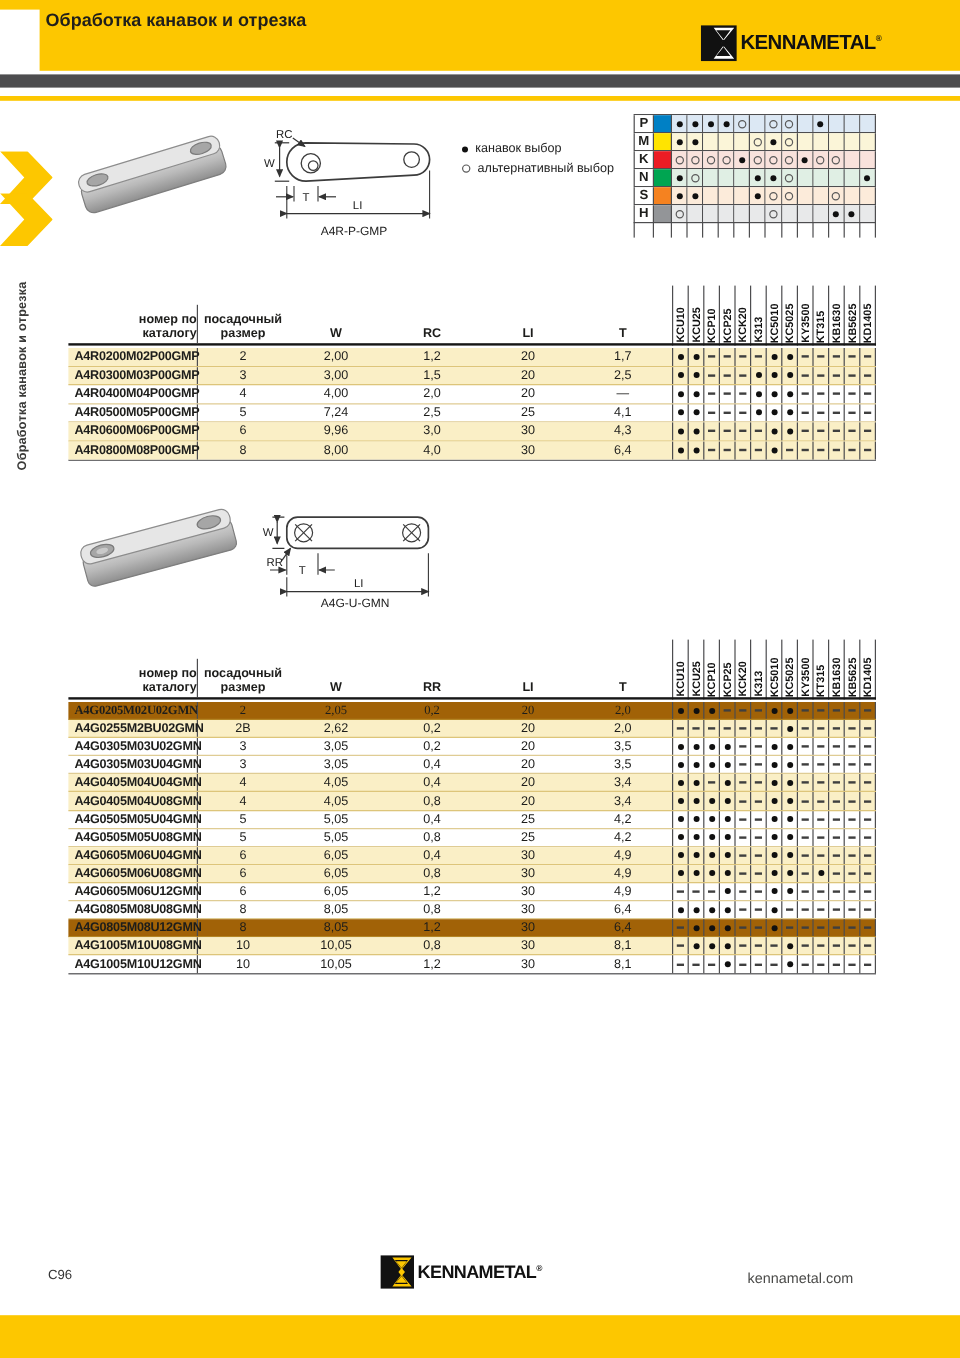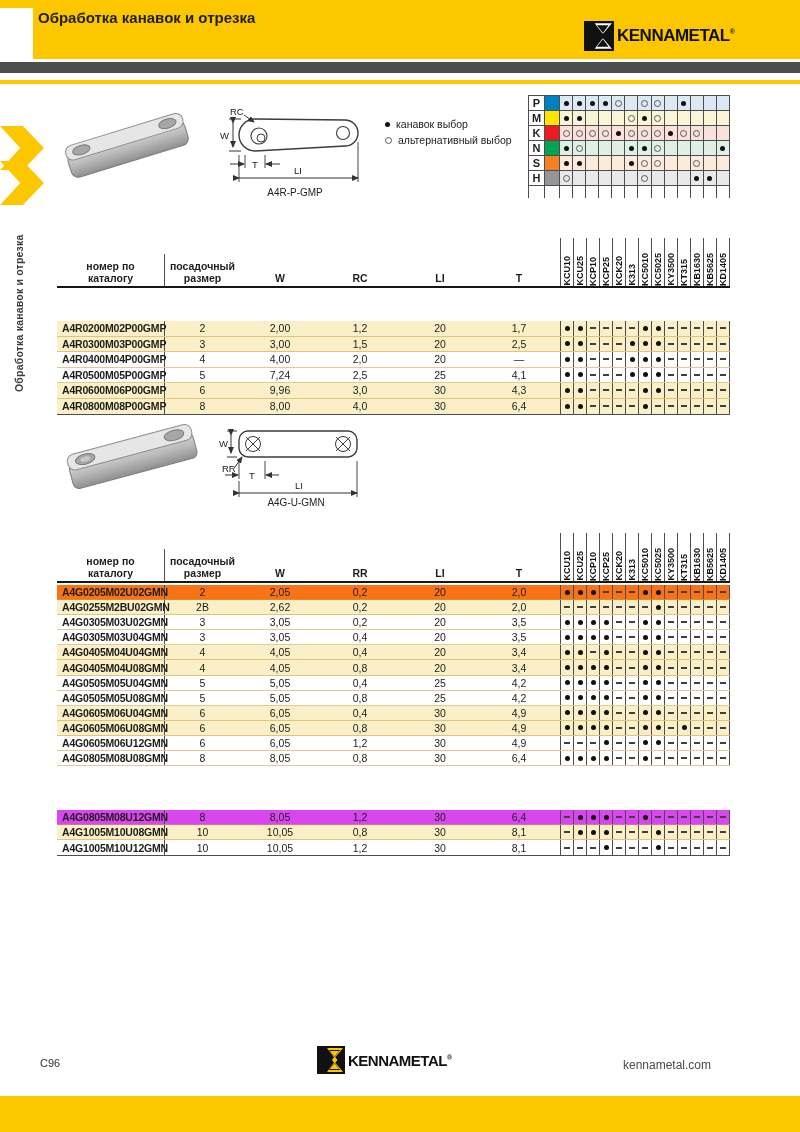--- a/index.html
+++ b/index.html
@@ -57,21 +57,21 @@
   .gcol{flex:1;box-sizing:border-box;border-right:1px solid var(--line);display:flex;
         align-items:flex-end;justify-content:center;padding-bottom:2px;}
   .gcol.first,.gcell.first{border-left:1px solid var(--line);}
   .glabel{writing-mode:vertical-rl;transform:rotate(180deg);font-size:9px;font-weight:bold;line-height:1;color:#111;}
 
   .thead{width:673px;display:flex;align-items:stretch;border-bottom:2px solid #161616;box-sizing:border-box;}
   .th{display:flex;flex-direction:column;justify-content:flex-end;align-items:center;
       font-size:10.5px;font-weight:bold;line-height:1.15;padding-bottom:2px;text-align:center;}
   .w-cat{width:108px;}.w-seat{width:75px;}.w-d1{width:80px;}.w-d2{width:80px;}.w-d3{width:80px;}.w-d4{width:78px;}
   .w-gap{width:2px;}
-  .th.w-cat{border-right:1px solid var(--line);box-sizing:border-box;}
+  .th.w-cat{border-right:1px solid var(--line);box-sizing:border-box;align-items:flex-end;}
 
   .trows{width:673px;border-bottom:1px solid var(--line);box-sizing:border-box;}
   .trow{display:flex;align-items:stretch;font-size:10.5px;border-bottom:1px solid rgba(196,163,60,0.55);box-sizing:border-box;}
   .trow:last-child{border-bottom:none;}
   .t1 .trow{height:15.5px;}
   .t2 .trow{height:15.1px;}
   .td{display:flex;align-items:center;justify-content:center;}
   .td.cat{justify-content:flex-start;padding-left:5px;box-sizing:border-box;font-weight:bold;letter-spacing:-0.2px;
           border-right:1px solid var(--line);}
   .gcell{flex:1;box-sizing:border-box;border-right:1px solid var(--line);
@@ -505,21 +505,21 @@
       </div>
       <div class="th w-seat">
         <div>посадочный</div>
         <div>размер</div>
       </div>
       <div class="th w-d1">W</div>
       <div class="th w-d2">RC</div>
       <div class="th w-d3">LI</div>
       <div class="th w-d4">T</div>
     </div>
-  <div class="abs trows t1" id="t1-rows" style="left:57px;top:290px;margin-top:31px;">
+  <div class="abs trows t1" id="t1-rows" style="left:57px;top:290px;">
       <div class="trow" style="background: rgb(250, 239, 198);">
         <div class="td cat w-cat">A4R0200M02P00GMP</div>
         <div class="td w-seat">2</div>
         <div class="td w-d1">2,00</div>
         <div class="td w-d2">1,2</div>
         <div class="td w-d3">20</div>
         <div class="td w-d4">1,7</div>
         <div class="w-gap"></div>
         <div class="grades-cells">
           <div class="gcell first">
@@ -901,21 +901,21 @@
       <div class="th w-seat">
         <div>посадочный</div>
         <div>размер</div>
       </div>
       <div class="th w-d1">W</div>
       <div class="th w-d2">RR</div>
       <div class="th w-d3">LI</div>
       <div class="th w-d4">T</div>
     </div>
   <div class="abs trows t2" id="t2-rows" style="left:57px;top:585px;">
-      <div class="trow" style="background: #f97316;">
+      <div class="trow" style="background: #a16207; font-family: Liberation Serif, serif;">
         <div class="td cat w-cat">A4G0205M02U02GMN</div>
         <div class="td w-seat">2</div>
         <div class="td w-d1">2,05</div>
         <div class="td w-d2">0,2</div>
         <div class="td w-d3">20</div>
         <div class="td w-d4">2,0</div>
         <div class="w-gap"></div>
         <div class="grades-cells">
           <div class="gcell first">
             <div class="dot"></div>
@@ -1501,21 +1501,21 @@
             <div class="dash"></div>
           </div>
           <div class="gcell">
             <div class="dash"></div>
           </div>
           <div class="gcell">
             <div class="dash"></div>
           </div>
         </div>
       </div>
-      <div class="trow" style="background: #d946ef; margin-top: 44px;">
+      <div class="trow" style="background: #a16207;">
         <div class="td cat w-cat">A4G0805M08U12GMN</div>
         <div class="td w-seat">8</div>
         <div class="td w-d1">8,05</div>
         <div class="td w-d2">1,2</div>
         <div class="td w-d3">30</div>
         <div class="td w-d4">6,4</div>
         <div class="w-gap"></div>
         <div class="grades-cells">
           <div class="gcell first">
             <div class="dash"></div>

